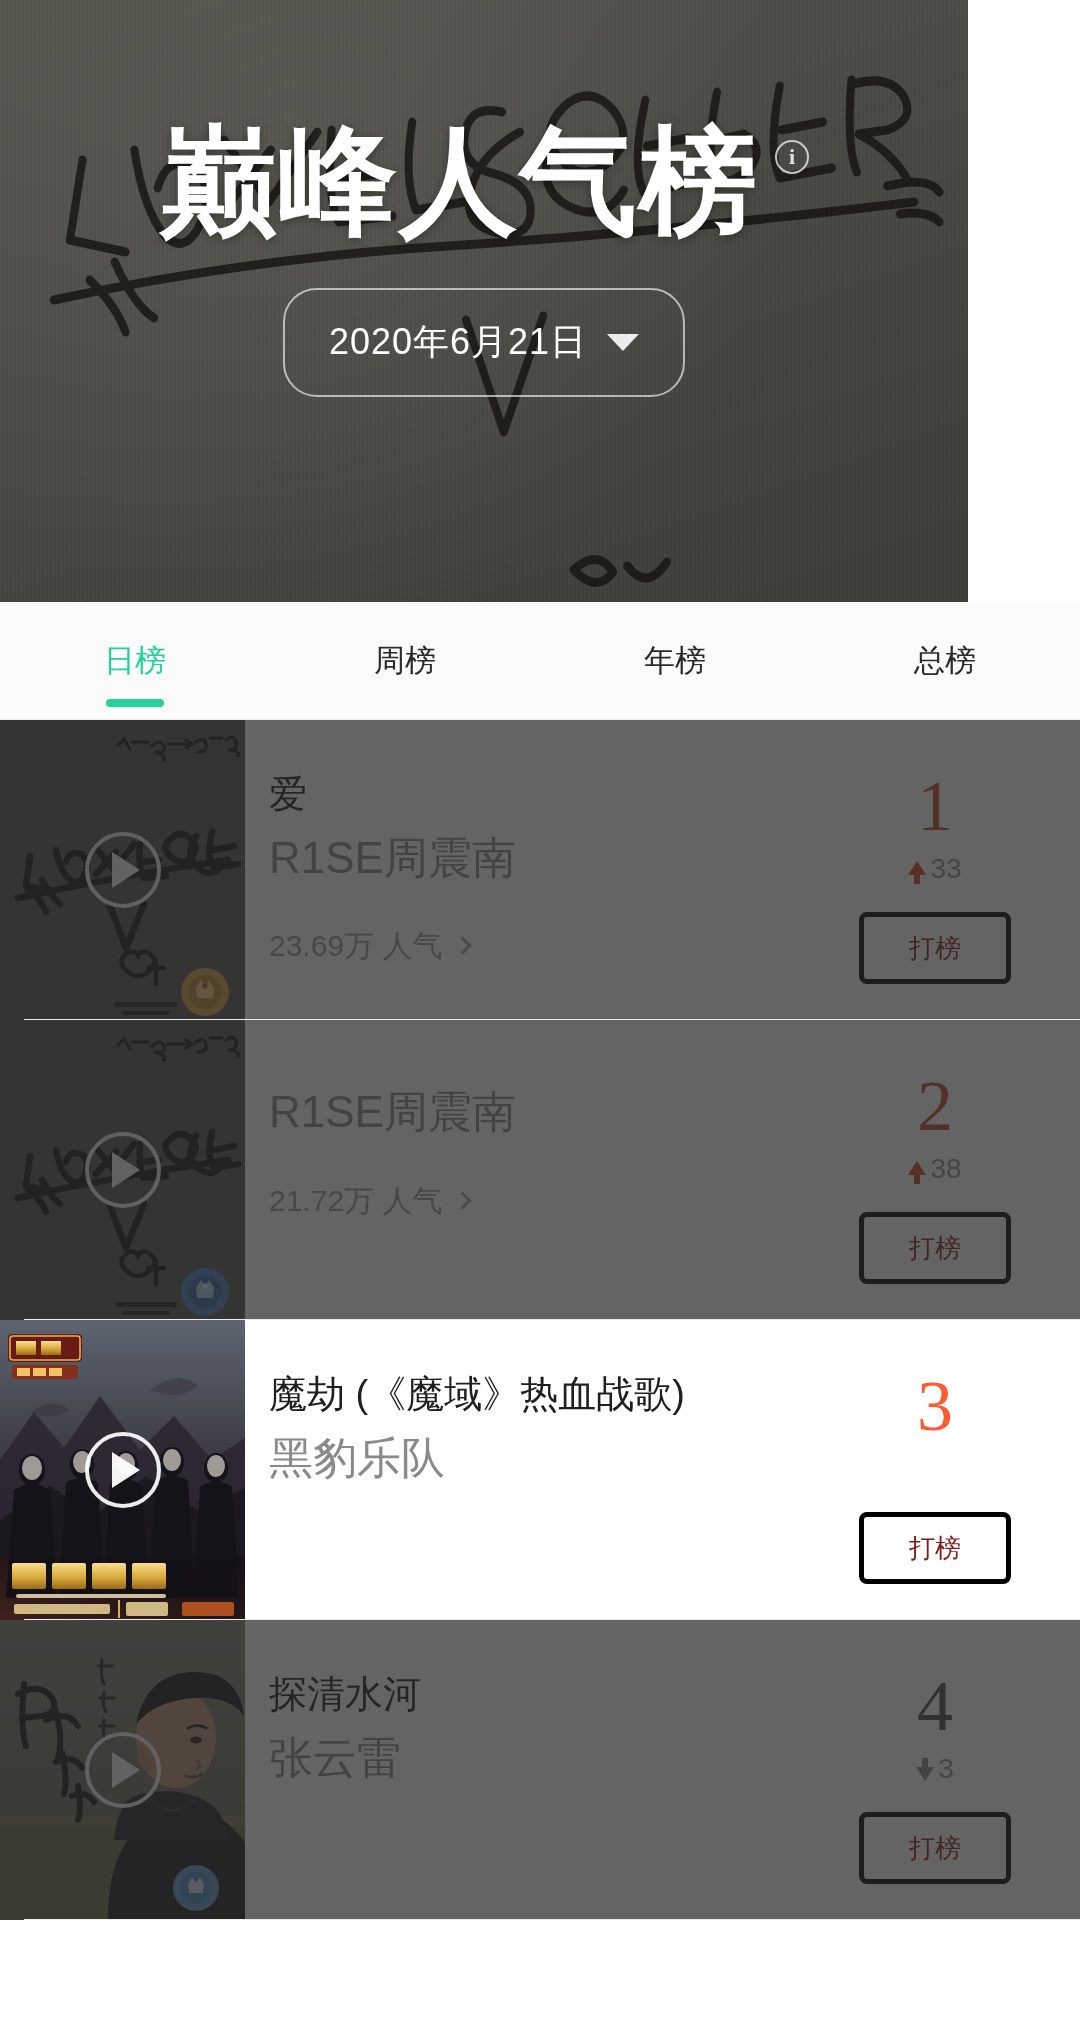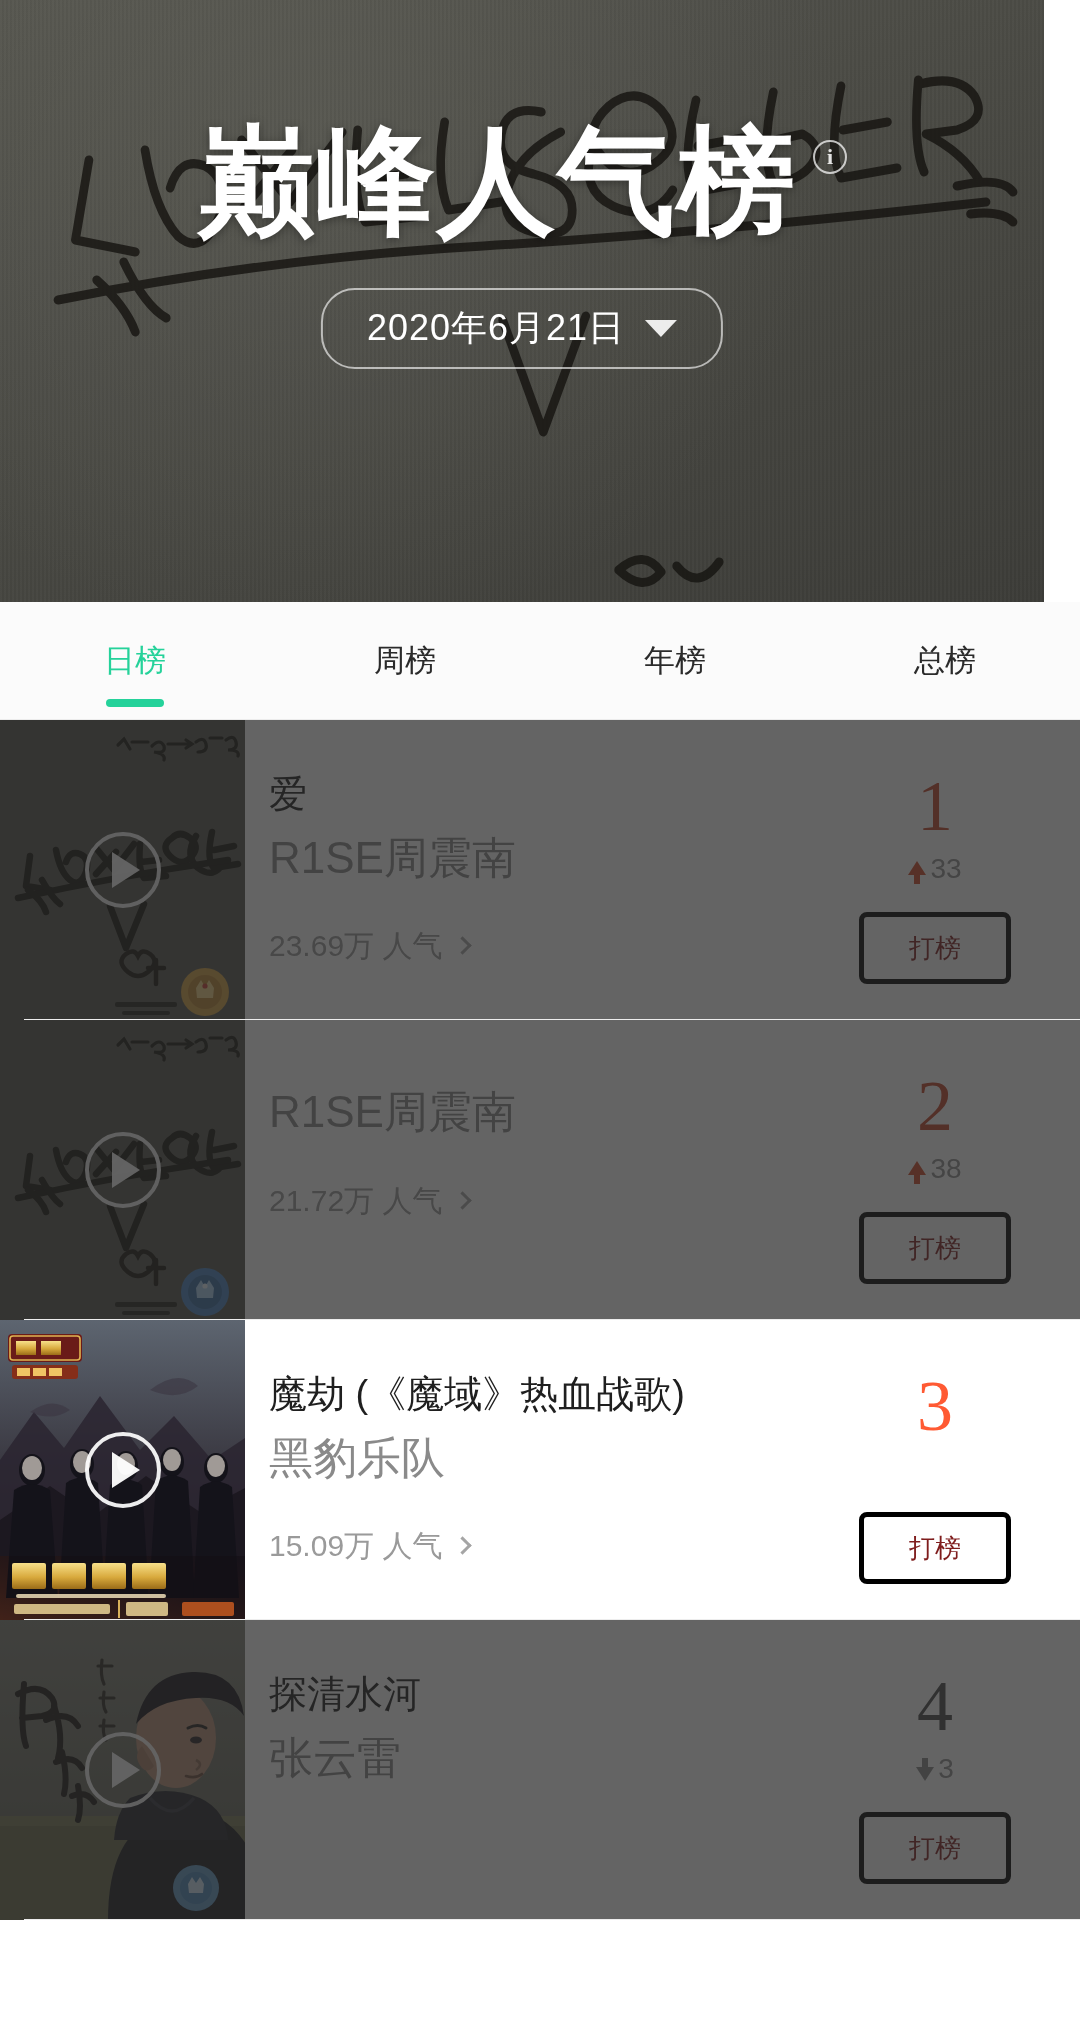--- a/index.html
+++ b/index.html
@@ -7,21 +7,21 @@
   body {
     font-family:"Liberation Sans","DejaVu Sans",sans-serif;
     background:#ffffff;
     overflow:hidden;
   }
   .app { position:relative; width:1080px; height:2029px; }
 
   
   .hero {
     position:relative;
-    width:1044px; height:602px;
+    width:968px; height:602px;
     background:#14532d;
     overflow:hidden;
   }
   .hero-bg {
     position:absolute; inset:0;
     background:
       radial-gradient(circle at 30% 20%, rgba(95,95,88,.55), rgba(0,0,0,0) 60%),
       linear-gradient(160deg,#55554e 0%,#4b4b45 38%,#43433e 70%,#3c3c38 100%);
   }
   .hero-bg::after{
@@ -50,21 +50,21 @@
     color:rgba(255,255,255,.85);
     font-size:22px; font-weight:bold;
     display:flex; align-items:center; justify-content:center;
     font-family:"Liberation Serif",serif;
     line-height:1;
   }
   .date-pill{
     position:absolute; left:50%; transform:translateX(-50%); top:288px;
     z-index:5;
     display:flex; align-items:center; gap:20px;
-    padding:14px 44px;
+    padding:28px 44px;
     border:2px solid rgba(255,255,255,.62);
     border-radius:34px;
     color:#ffffff; font-size:36px; letter-spacing:1px;
   }
   .caret-down{
     width:0;height:0;
     border-left:16px solid transparent;
     border-right:16px solid transparent;
     border-top:17px solid rgba(255,255,255,.9);
   }
@@ -466,24 +466,20 @@
           <rect x="118" y="280" width="2" height="18" fill="#d8b25a"></rect>
         </svg>
         <div class="play-btn">
             <span class="tri"></span>
           </div>
       </div>
       <div class="row-body">
         <div class="row-info">
           <div class="song-title">魔劫 (《魔域》热血战歌)</div>
           <div class="song-artist">黑豹乐队</div>
-          <div class="popularity">
-            <span>15.09万 人气</span>
-            <span class="chev-right"></span>
-          </div>
         </div>
         <div class="row-right">
           <div class="rank-num" style="color:#ff5a33">3</div>
           <div class="rank-delta">
             <span class="delta-text"></span>
           </div>
           <div class="vote-btn">打榜</div>
         </div>
       </div>
       <div class="row-divider"></div>

